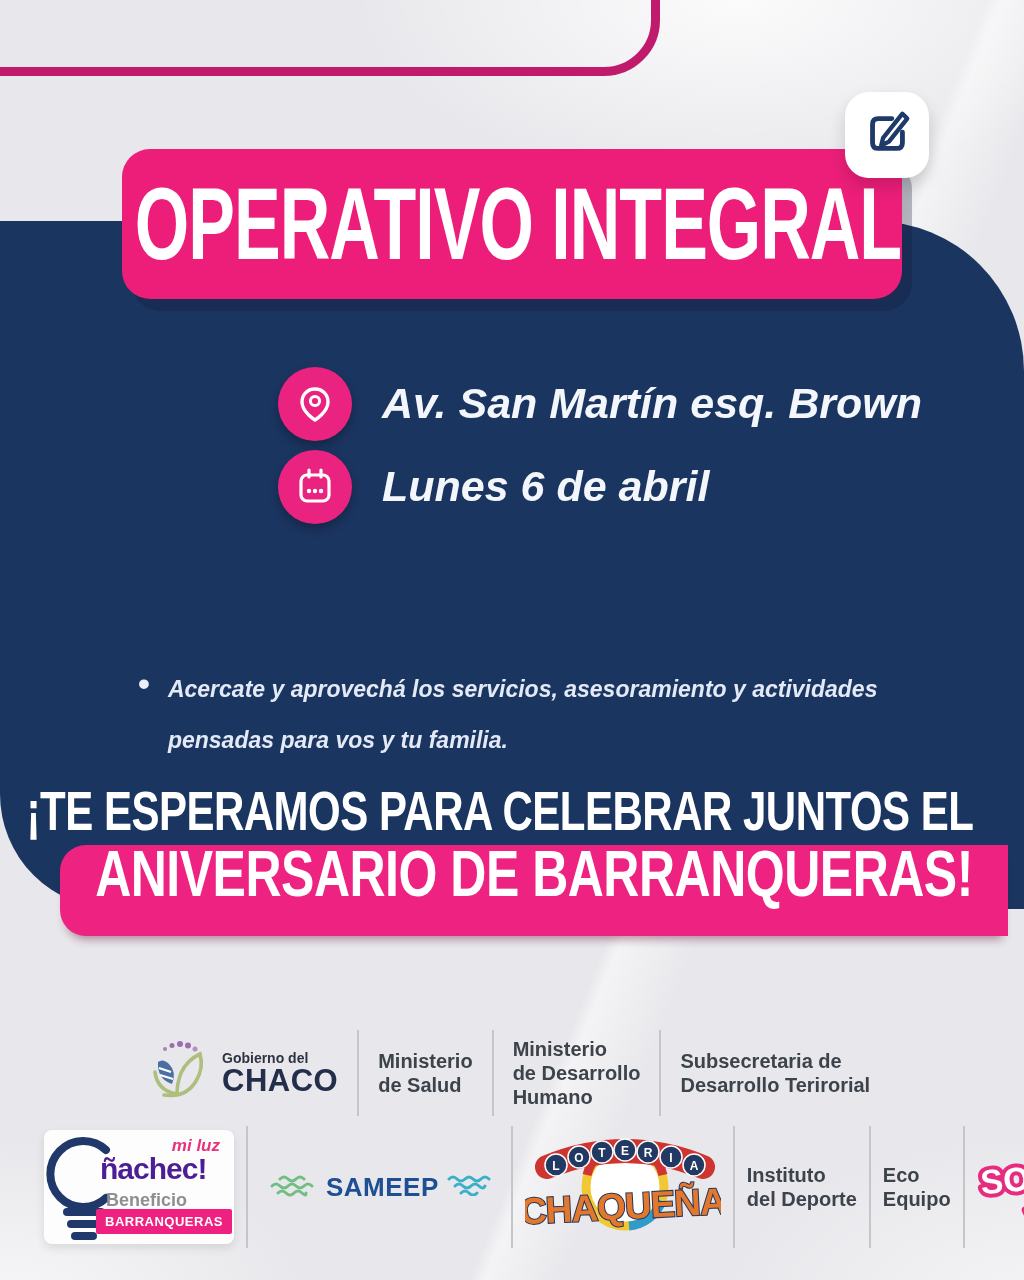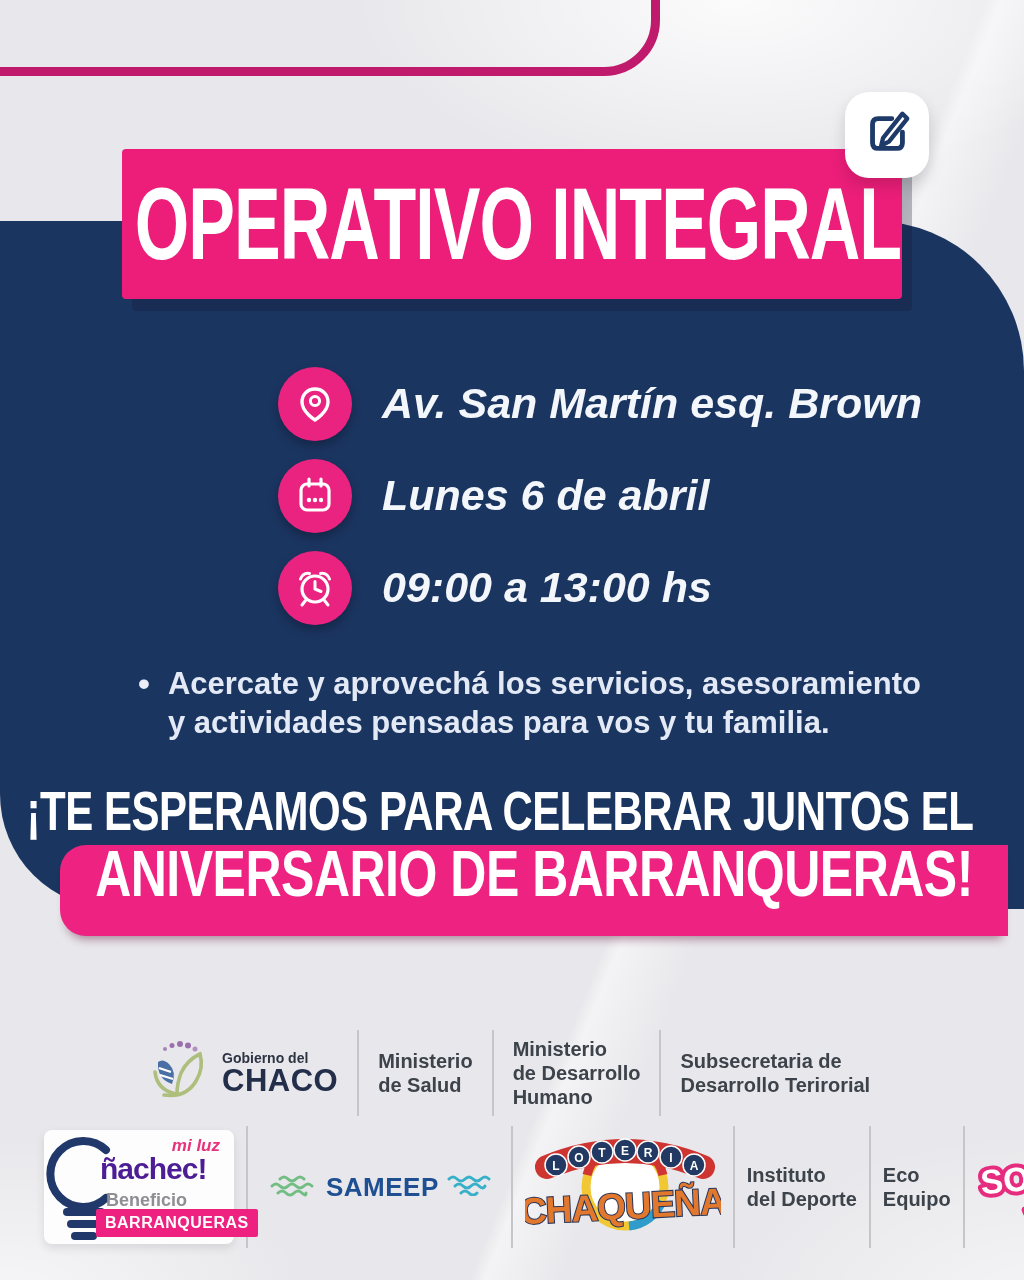--- a/index.html
+++ b/index.html
@@ -20,50 +20,50 @@
   }
   
   .navy-card{
     position:absolute;left:0;top:221px;width:1024px;height:688px;
     background:#1b3561;border-top-right-radius:150px;border-bottom-left-radius:115px;
     z-index:1;
   }
   
   .title-banner{
     position:absolute;left:122px;top:149px;width:780px;height:150px;
-    background:#ec1e79;border-radius:4px;
+    background:#ec1e79;border-radius:28px;
     box-shadow:10px 12px 0 rgba(23,26,52,.28);
     display:flex;align-items:center;justify-content:center;z-index:3;padding-left:12px;
   }
   .title-banner .t{
     color:#fff;font-weight:800;font-size:70px;letter-spacing:-1px;
     display:inline-block;transform:scaleY(1.45);white-space:nowrap;
   }
   
   .edit-badge{
     position:absolute;left:845px;top:92px;width:84px;height:86px;border-radius:24px;
     background:#fff;box-shadow:0 8px 16px rgba(0,0,0,.15);
     display:flex;align-items:center;justify-content:center;z-index:5;
   }
   
-  .details{position:absolute;left:278px;top:366px;display:flex;flex-direction:column;gap:17px;z-index:2;}
+  .details{position:absolute;left:278px;top:366px;display:flex;flex-direction:column;gap:8px;z-index:2;}
   .detail-row{display:flex;align-items:center;height:75px;}
   .detail-icon{
     width:74px;height:74px;border-radius:50%;background:#eb2380;flex:0 0 74px;
     display:flex;align-items:center;justify-content:center;
     box-shadow:0 5px 10px rgba(0,0,0,.28);
   }
   .detail-label{
     margin-left:30px;color:#f3f6fb;font-size:43px;font-weight:700;font-style:italic;
     white-space:nowrap;letter-spacing:0;
   }
   
   .bullet{position:absolute;left:138px;top:664px;width:800px;display:flex;z-index:2;}
   .bullet .dot{color:#e9eef7;font-size:34px;line-height:38px;margin-right:18px;font-weight:700;}
-  .bullet .txt{color:#e3eaf6;font-size:31px;line-height:39px;font-weight:700;}
+  .bullet .txt{color:#e3eaf6;font-size:23px;line-height:51px;font-weight:700;font-style:italic;}
   
   .closing-line{
     position:absolute;left:0;top:780px;width:1000px;text-align:center;z-index:4;
   }
   .closing-line .t{
     color:#fff;font-weight:800;font-size:42px;letter-spacing:-.5px;white-space:nowrap;
     display:inline-block;transform:scaleY(1.32);transform-origin:top center;
   }
   .aniv-banner{
     position:absolute;left:60px;top:845px;width:948px;height:91px;
@@ -98,21 +98,21 @@
   
   .nachec-card{
     position:relative;flex:0 0 190px;width:190px;height:114px;background:#fdfdfe;
     border-radius:8px;box-shadow:0 4px 10px rgba(0,0,0,.10);
   }
   .nachec-miluz{position:absolute;right:14px;top:6px;color:#e8327c;font-size:17px;font-weight:800;font-style:italic;}
   .nachec-name{position:absolute;left:56px;top:22px;color:#4c1d95;font-size:30px;font-weight:800;letter-spacing:-1px;}
   .nachec-sub{position:absolute;left:62px;top:60px;color:#8e8e93;font-size:18px;font-weight:700;}
   .nachec-badge{
     position:absolute;left:52px;top:79px;background:#ef2180;color:#fff;
-    font-size:16px;font-weight:800;letter-spacing:.5px;padding:5px 9px;border-radius:2px;
+    font-size:13px;font-weight:800;letter-spacing:.5px;padding:5px 9px;border-radius:2px;
   }
   
   .sameep{flex:0 0 122px;display:flex;flex-direction:row;align-items:center;gap:2px;}
   .sameep-name{color:#1d4f92;font-size:26px;font-weight:800;letter-spacing:.5px;}
   .loteria{flex:0 0 196px;}
   .soyjoven{flex:0 0 152px;}
 </style>
 </head>
 <body>
 
@@ -149,31 +149,20 @@
       <span class="detail-icon">
         <svg width="44" height="44" viewBox="0 0 44 44" fill="none">
           <rect x="8" y="10" width="28" height="26" rx="6" stroke="#fff" stroke-width="3.2" fill="none"></rect>
           <path d="M16 5 V12 M28 5 V12" stroke="#fff" stroke-width="3.2" stroke-linecap="round"></path>
           <circle cx="16" cy="26" r="2.2" fill="#fff"></circle>
           <circle cx="22" cy="26" r="2.2" fill="#fff"></circle>
           <circle cx="28" cy="26" r="2.2" fill="#fff"></circle>
         </svg>
       </span>
       <span class="detail-label">Lunes 6 de abril</span>
-    </div>
-    <div class="detail-row">
-      <span class="detail-icon">
-        <svg width="44" height="44" viewBox="0 0 44 44" fill="none">
-          <circle cx="22" cy="23" r="13" stroke="#fff" stroke-width="3.2" fill="none"></circle>
-          <path d="M22 23 V15.5 M22 23 L28 25.5" stroke="#fff" stroke-width="3" stroke-linecap="round"></path>
-          <path d="M7.5 13 Q10 6.5 16.5 7.5 M36.5 13 Q34 6.5 27.5 7.5" stroke="#fff" stroke-width="3" stroke-linecap="round" fill="none"></path>
-          <path d="M12.5 34.5 L9 39 M31.5 34.5 L35 39" stroke="#fff" stroke-width="3" stroke-linecap="round"></path>
-        </svg>
-      </span>
-      <span class="detail-label">09:00 a 13:00 hs</span>
     </div>
   </div>
 
   <div class="bullet">
     <span class="dot">•</span>
     <span class="txt">Acercate y aprovechá los servicios, asesoramiento y actividades pensadas para vos y tu familia.</span>
   </div>
 
   <div class="closing-line">
     <span class="t">¡TE ESPERAMOS PARA CELEBRAR JUNTOS EL</span>

